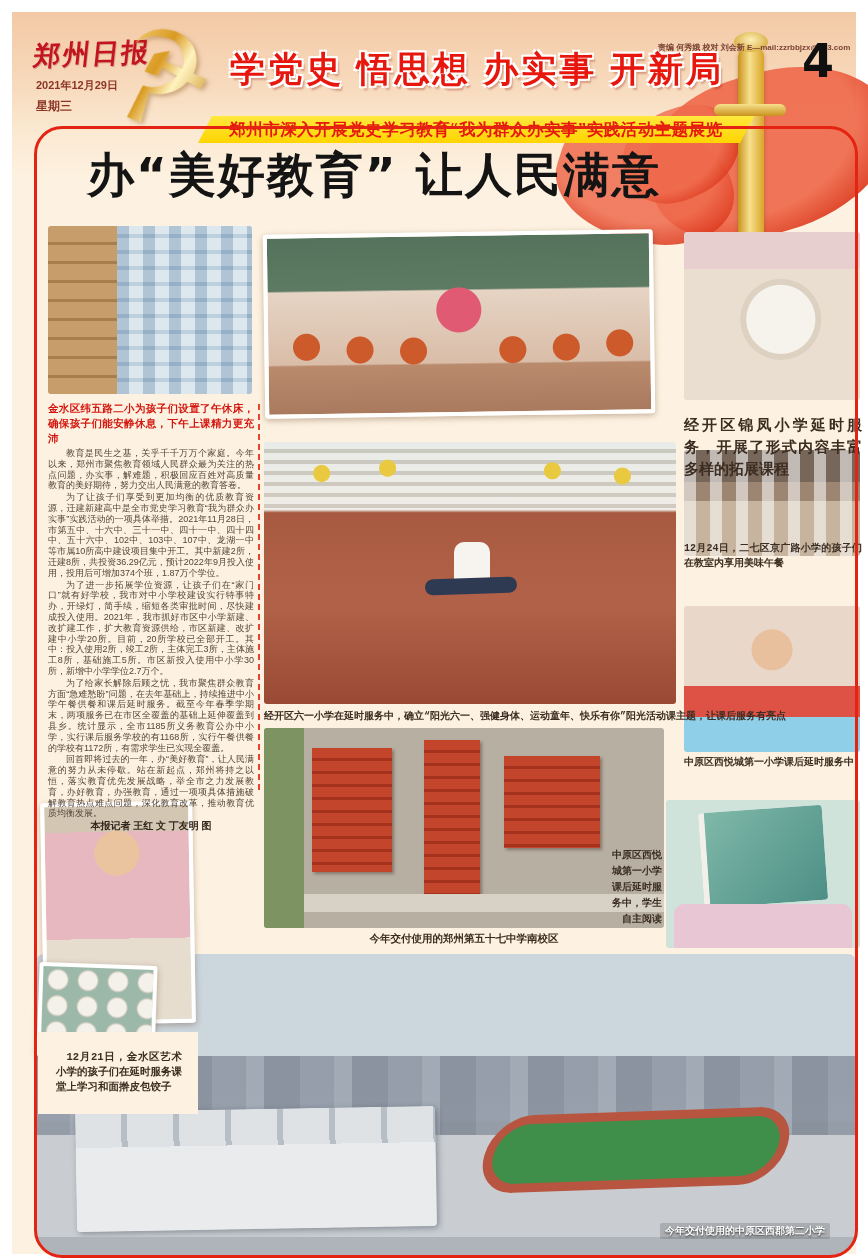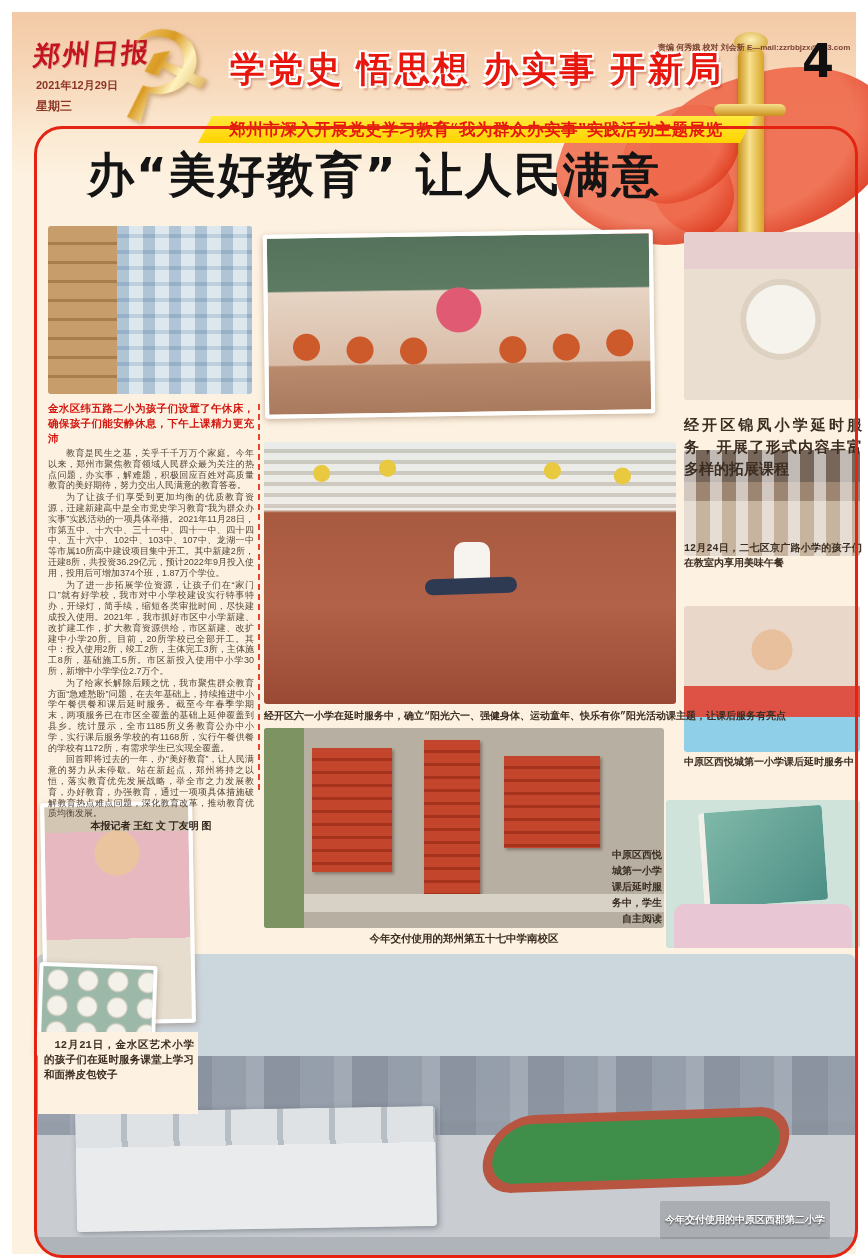--- a/index.html
+++ b/index.html
@@ -122,35 +122,35 @@
   .ph-dough{left:30px;top:790px;width:152px;height:222px;transform:rotate(-1deg);
     background:
       radial-gradient(circle at 50% 22%,#e9c49f 0 22px,rgba(0,0,0,0) 23px),
       linear-gradient(180deg,#d3c6b2 0 12%,#e8b8c0 12% 62%,#e6ddcf 62% 100%);}
   .ph-dumpling{left:26px;top:952px;width:118px;height:94px;transform:rotate(2deg);
     background-color:#9cb8a8;
     background-image:radial-gradient(circle at 50% 50%,#f4f1ea 0 9px,#cfc9ba 10px,rgba(0,0,0,0) 11px);
     background-size:30px 26px;}
   .cap-dumpling-bg{position:absolute;left:26px;top:1020px;width:160px;height:82px;background:#fdf2e1;z-index:5;}
   .cap-dumpling{left:32px;top:1026px;width:150px;z-index:6;}
-  .cap-dumpling p{margin:0;text-indent:1em;}
+  .cap-dumpling p{margin:12px;text-indent:1em;}
   
   .ph-pan{left:24px;top:942px;width:820px;height:301px;border-radius:8px 8px 24px 24px;background:linear-gradient(180deg,#ccd6dd 0 44%,#dde4e8 55%,#c9cdd2 56%);z-index:2;}
   .ph-pan .city{position:absolute;left:0;top:34%;width:100%;height:26%;
     background:repeating-linear-gradient(90deg,#8b94a1 0 34px,#9aa3ae 34px 52px,#7e8794 52px 88px);opacity:.85;}
   .ph-pan .field{position:absolute;right:70px;top:52%;width:300px;height:78px;background:#3f8f4a;
     border:9px solid #b85540;border-radius:48px;transform:skewX(-18deg) rotate(-2deg);}
   .ph-pan .school{position:absolute;left:40px;bottom:26px;width:360px;height:120px;
     background:
       linear-gradient(180deg,rgba(0,0,0,0) 0 30%,#e9ebed 30% 100%),
       repeating-linear-gradient(90deg,#dfe2e5 0 46px,#b8bec5 46px 52px);
     box-shadow:2px 2px 6px rgba(40,50,60,.4);transform:rotate(-1deg);border-radius:4px;}
   .ph-pan .road{position:absolute;left:0;bottom:0;width:100%;height:18px;background:#aeb4ba;}
   .cap-pan{position:absolute;right:26px;bottom:16px;font-size:10px;font-weight:bold;color:#fff;
-    text-shadow:0 1px 2px rgba(0,0,0,.8);z-index:7;background:rgba(80,80,80,.25);padding:12px 5px;border-radius:2px;}
+    text-shadow:0 1px 2px rgba(0,0,0,.8);z-index:7;background:rgba(80,80,80,.25);padding:1px 5px;border-radius:2px;}
 </style>
 </head>
 <body>
 
 <div class="page">
   <div class="page-inner">
 
     <div class="ribbon r1"></div>
     <div class="ribbon r2"></div>
     <div class="ribbon r3"></div>

